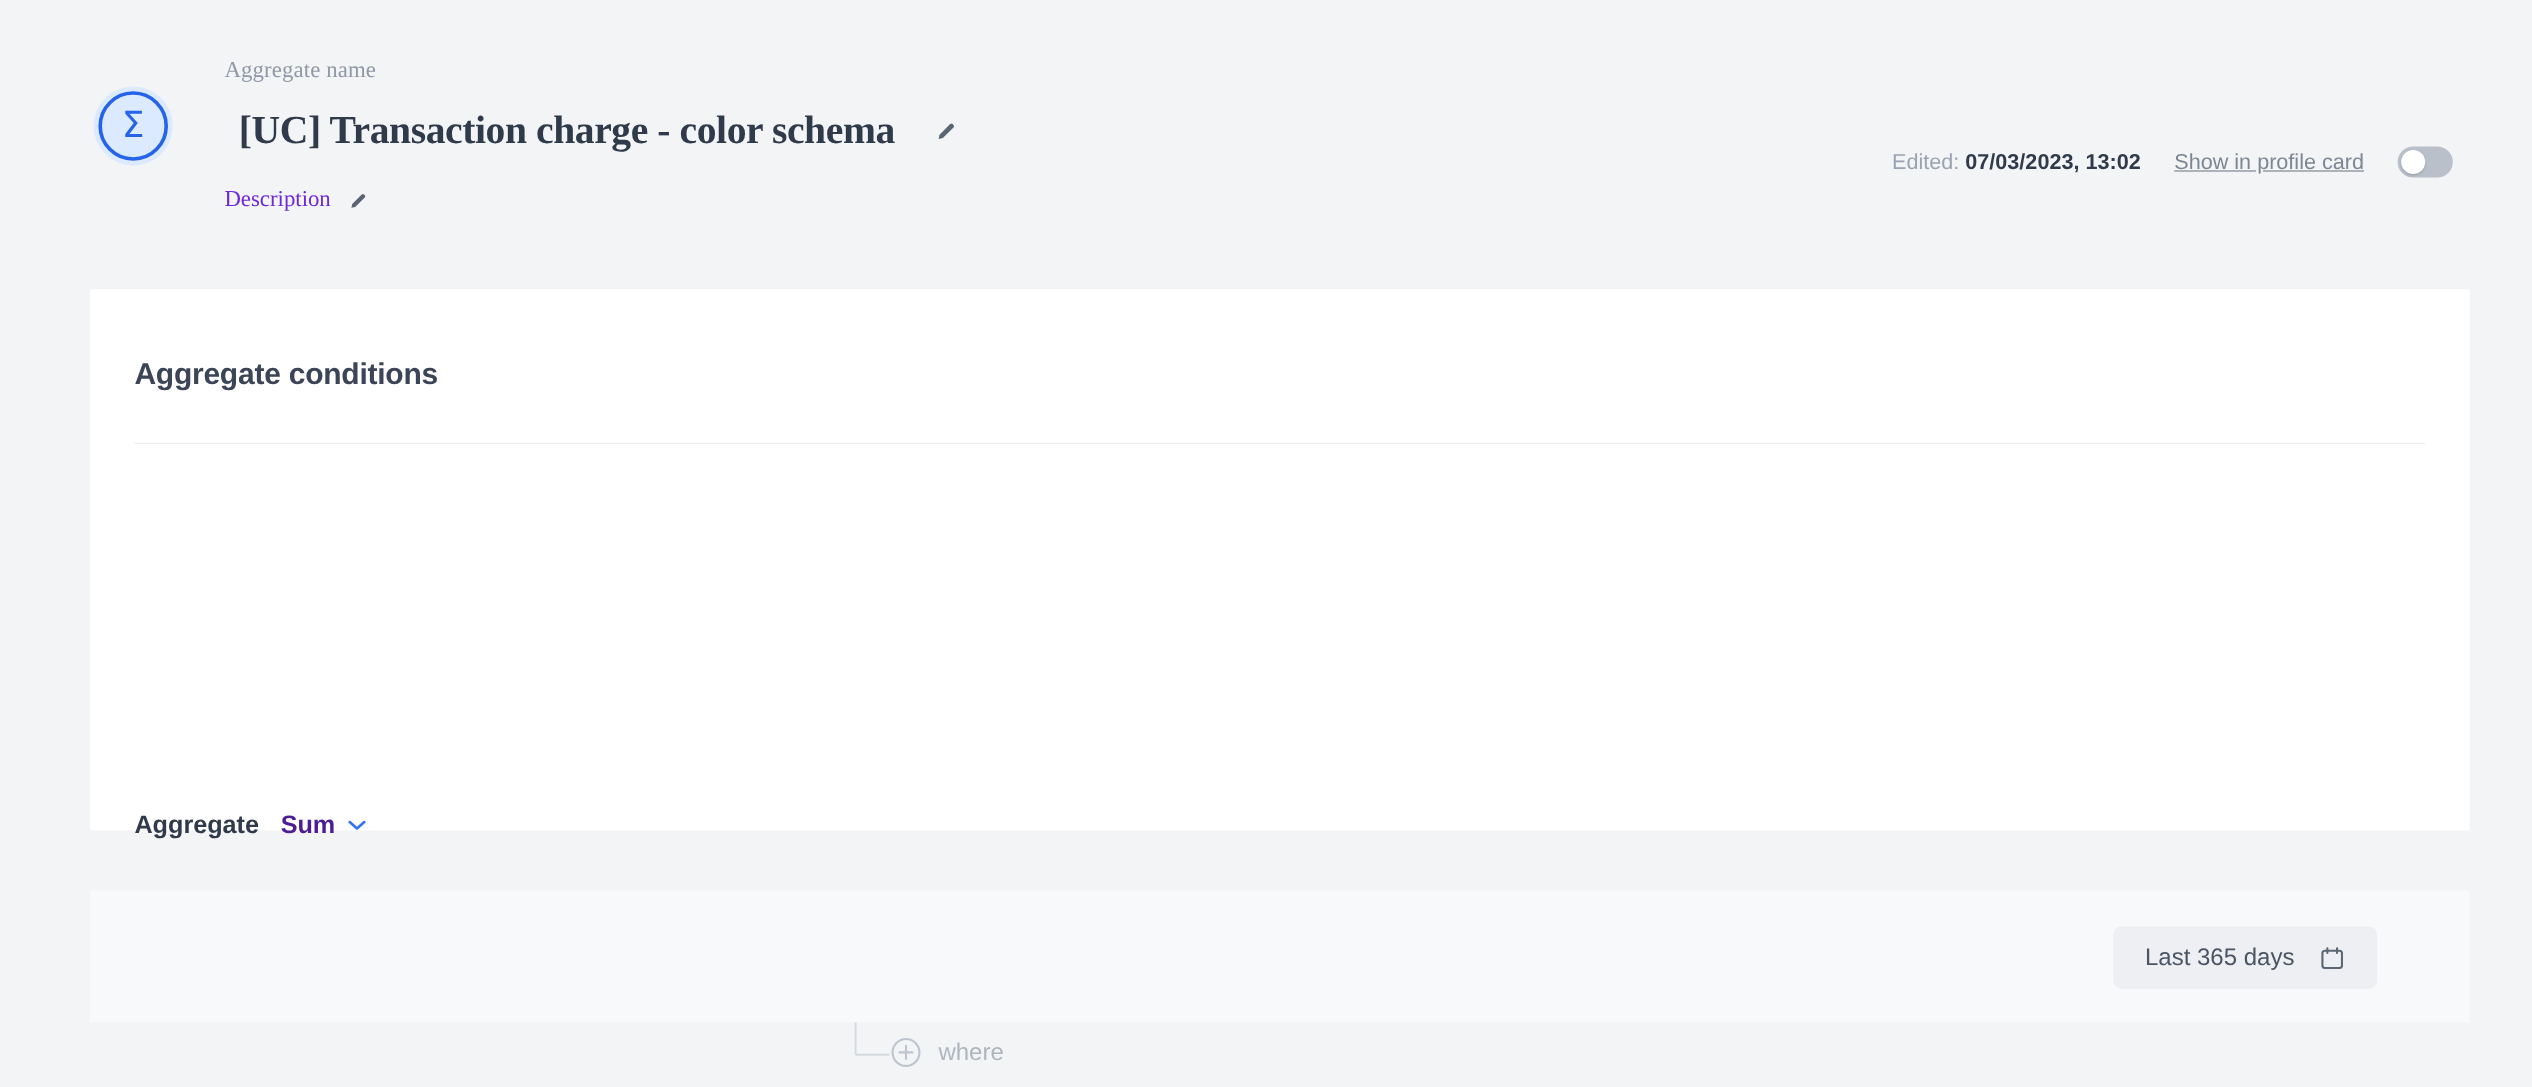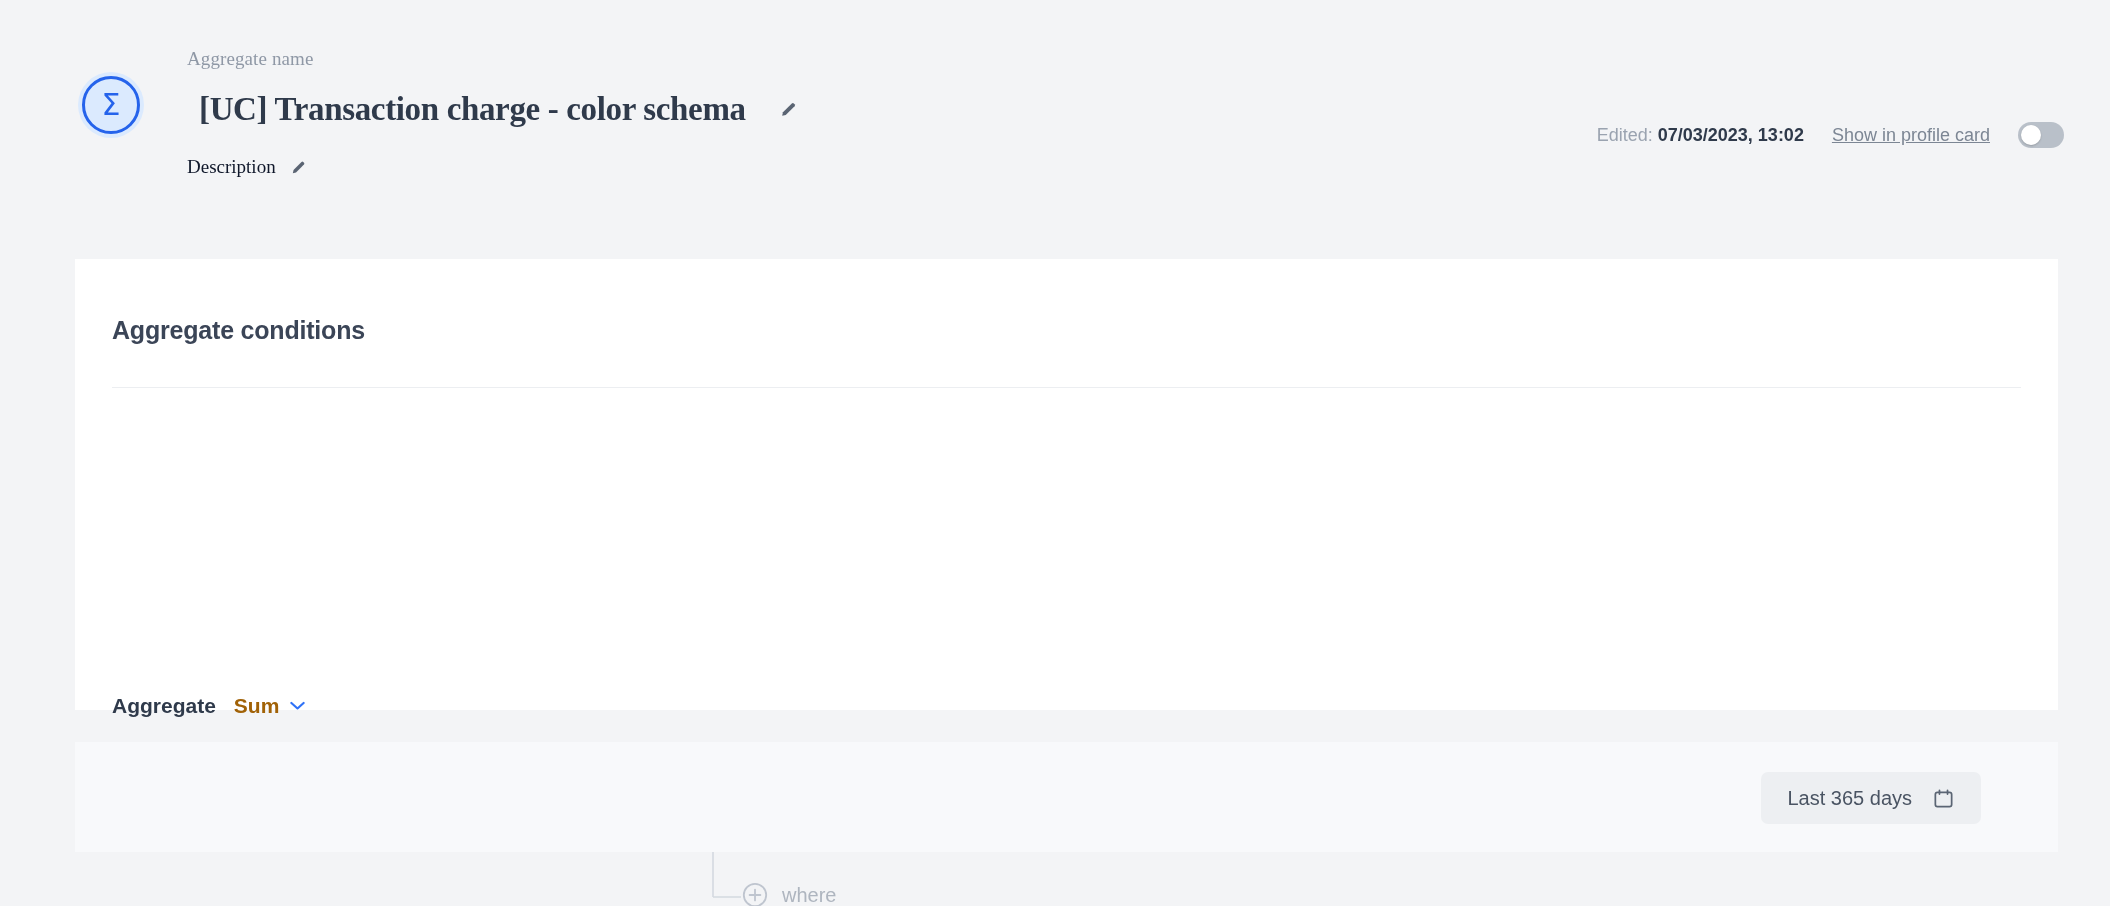--- a/index.html
+++ b/index.html
@@ -42,24 +42,24 @@
     font-size: 33px; font-weight: 700; color: #2f3a4b;
     letter-spacing: -0.35px; line-height: 1.15; margin: 12px;
     white-space: nowrap;
   }
   .pencil-btn {
     width: 26px; height: 26px; display: inline-flex;
     align-items: center; justify-content: center;
     cursor: pointer; background: none; border: 0; padding: 0;
   }
   .desc-row { display: flex; align-items: center; gap: 10px; margin-top: 14px; }
-  .desc-label { font-size: 19px; color: #0f172a; line-height: 1.2; }
+  .desc-label { font-size: 19px; color: #6d28d9; line-height: 1.2; }
 
   .hdr-right {
-    position: absolute; right: 46px; top: 122px;
+    position: absolute; right: 66px; top: 122px;
     display: flex; align-items: center; gap: 28px;
   }
   .edited {
     font-size: 18px; color: #9aa3b0; white-space: nowrap;
   }
   .edited b { color: #2f3a4b; font-weight: 700; }
   .show-profile-label { font-size: 18px; color: #7c8694; white-space: nowrap; text-decoration: underline; }
   .toggle {
     width: 46px; height: 26px; border-radius: 13px;
     background: #b9c0c9; position: relative; cursor: pointer;
@@ -67,21 +67,21 @@
   }
   .toggle .knob {
     position: absolute; left: 3px; top: 3px;
     width: 20px; height: 20px; border-radius: 50%;
     background: #ffffff;
     box-shadow: 0 1px 2px rgba(0,0,0,.18);
   }
 
   
   .card {
-    position: absolute; left: 75px; top: 259px;
+    position: absolute; left: 75px; top: 241px;
     width: 1983px; height: 451px;
     background: #ffffff;
   }
   .card-title {
     position: absolute; left: 37px; top: 57px;
     font-size: 25px; font-weight: 700; color: #3b4557;
     letter-spacing: -0.2px; margin: 0;
   }
   .divider {
     position: absolute; left: 37px; top: 128px;
@@ -90,21 +90,21 @@
 
   .aggregate-row {
     position: absolute; left: 37px; top: 435px;
     display: flex; align-items: flex-start; gap: 18px;
   }
   .aggregate-label { font-size: 21px; font-weight: 700; color: #2f3a4b; }
   .agg-select {
     display: inline-flex; align-items: center; gap: 11px;
     cursor: pointer; background: none; border: 0; padding: 0;
   }
-  .agg-value { font-size: 21px; font-weight: 700; color: #a16207; }
+  .agg-value { font-size: 21px; font-weight: 700; color: #4c1d95; }
 
   
   .chip-row {
     position: absolute; left: 37px; top: 522px;
     display: flex; align-items: center;
   }
   .chip {
     display: inline-flex; align-items: center;
     height: 46px; border-radius: 7px; padding: 0 14px;
     font-size: 19px; cursor: pointer; white-space: nowrap;

